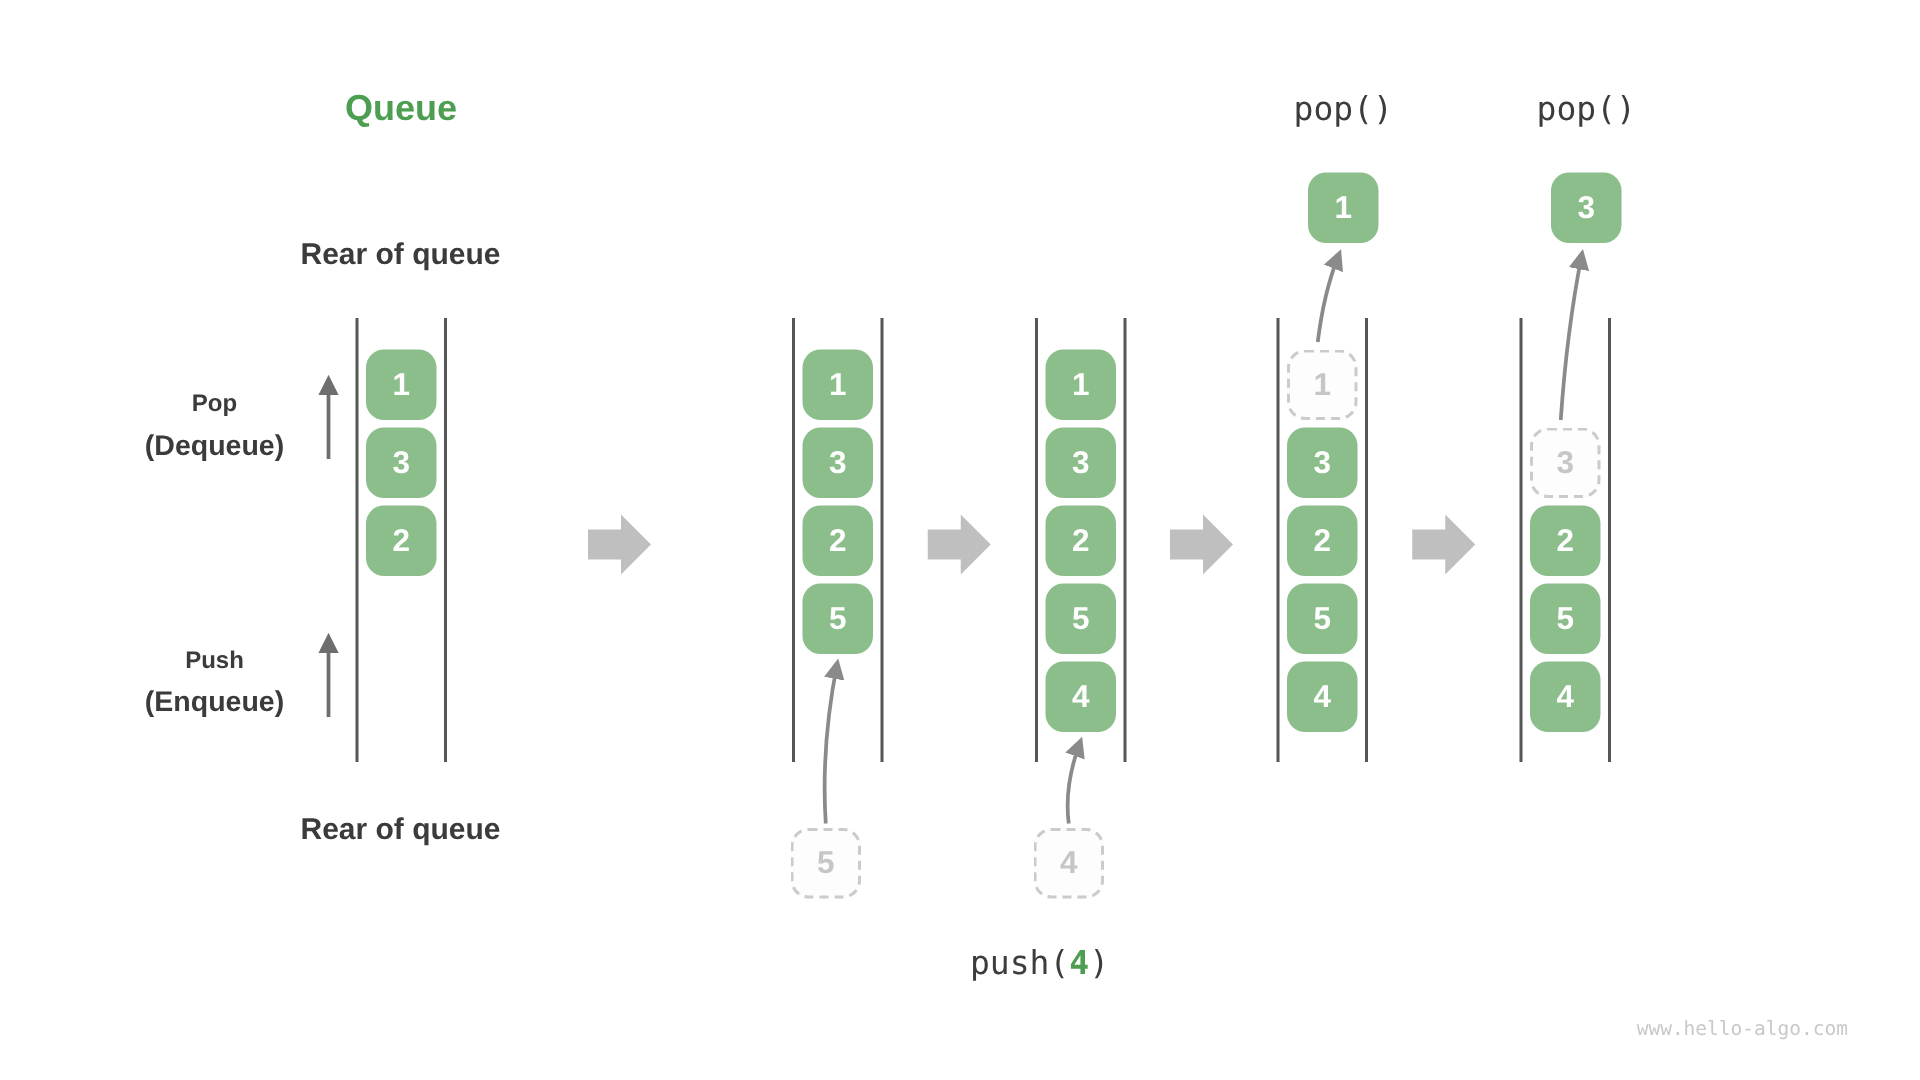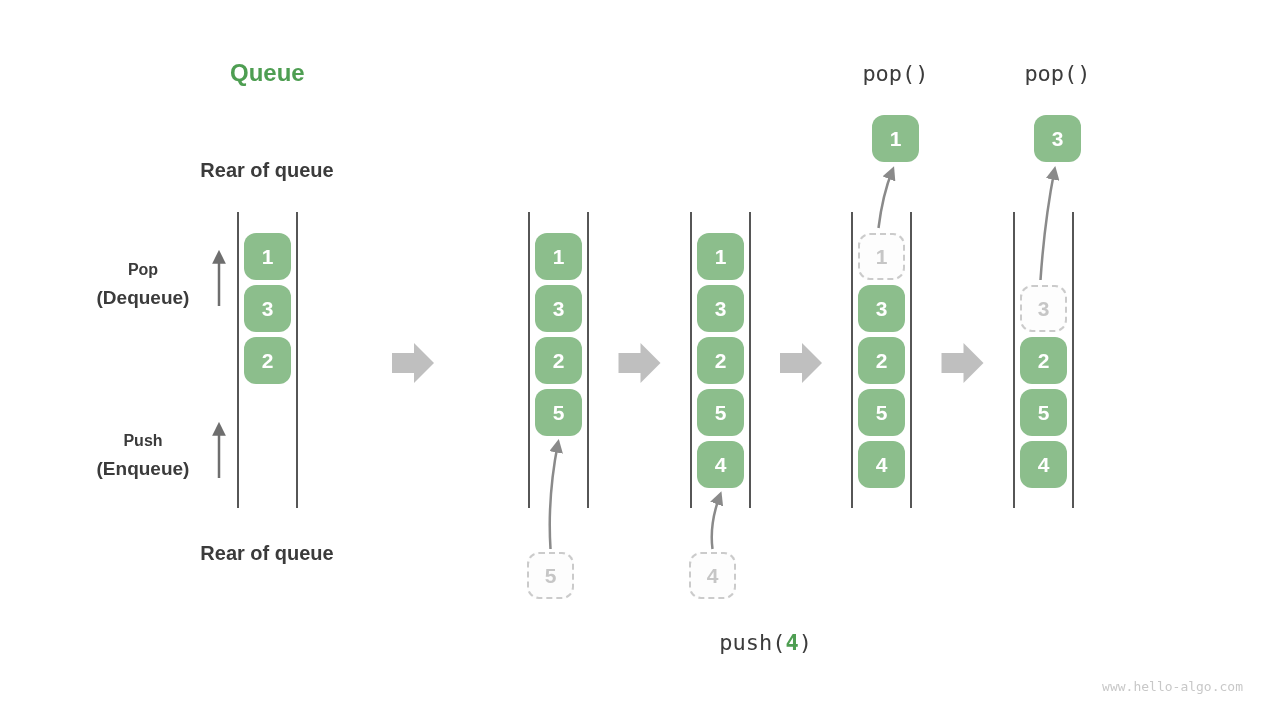--- a/index.html
+++ b/index.html
@@ -64,21 +64,21 @@
       <div class="abs qbox" style="left: 535px; top: 389px;">5</div>
       <div class="abs qbox ghost" style="left: 527px; top: 552px;">5</div>
       <div class="abs rail" style="left: 690px; top: 212px; height: 296px;"></div>
       <div class="abs rail" style="left: 749px; top: 212px; height: 296px;"></div>
       <div class="abs qbox" style="left: 697px; top: 233px;">1</div>
       <div class="abs qbox" style="left: 697px; top: 285px;">3</div>
       <div class="abs qbox" style="left: 697px; top: 337px;">2</div>
       <div class="abs qbox" style="left: 697px; top: 389px;">5</div>
       <div class="abs qbox" style="left: 697px; top: 441px;">4</div>
       <div class="abs qbox ghost" style="left: 689px; top: 552px;">4</div>
-      <div class="abs oplabel mono" style="left: 612px; top: 630px; width: 200px; text-align: right;"><span>push(</span><span class="arg">4</span><span>)</span></div>
+      <div class="abs oplabel mono" style="left: 593px; top: 630px; width: 200px;"><span>push(</span><span class="arg">4</span><span>)</span></div>
       <div class="abs rail" style="left: 851px; top: 212px; height: 296px;"></div>
       <div class="abs rail" style="left: 910px; top: 212px; height: 296px;"></div>
       <div class="abs qbox ghost" style="left: 858px; top: 233px;">1</div>
       <div class="abs qbox" style="left: 858px; top: 285px;">3</div>
       <div class="abs qbox" style="left: 858px; top: 337px;">2</div>
       <div class="abs qbox" style="left: 858px; top: 389px;">5</div>
       <div class="abs qbox" style="left: 858px; top: 441px;">4</div>
       <div class="abs qbox" style="left: 872px; top: 115px;">1</div>
       <div class="abs oplabel mono" style="left: 795.5px; top: 61px; width: 200px;">pop()</div>
       <div class="abs rail" style="left: 1013px; top: 212px; height: 296px;"></div>
@@ -105,15 +105,15 @@
   <path d="M 550.5 549 Q 547.25 498 558 443" fill="none" stroke="#8a8a8a" stroke-width="2.5" marker-end="url(#ah)"></path>
       <path d="M 712.5 549 Q 709.25 524 720 495" fill="none" stroke="#8a8a8a" stroke-width="2.5" marker-end="url(#ah)"></path>
       <path d="M 878.5 228 Q 882.5 195 892.5 170" fill="none" stroke="#8a8a8a" stroke-width="2.5" marker-end="url(#ah)"></path>
       <path d="M 1040.5 280 Q 1044.5 221 1054.5 170" fill="none" stroke="#8a8a8a" stroke-width="2.5" marker-end="url(#ah)"></path>
       <polygon points="392,353 414,353 414,343 434,363 414,383 414,373 392,373" fill="#bfbfbf"></polygon>
       <polygon points="618.5,353 640.5,353 640.5,343 660.5,363 640.5,383 640.5,373 618.5,373" fill="#bfbfbf"></polygon>
       <polygon points="780,353 802,353 802,343 822,363 802,383 802,373 780,373" fill="#bfbfbf"></polygon>
       <polygon points="941.5,353 963.5,353 963.5,343 983.5,363 963.5,383 963.5,373 941.5,373" fill="#bfbfbf"></polygon>
     </svg>
 
-  <div class="abs mono watermark" style="right:37px;top:679px;">www.hello-algo.com</div>
+  <div class="abs mono watermark" style="right:48px;top:679px;">www.hello-algo.com</div>
 
 </div>
 
 </body></html>

